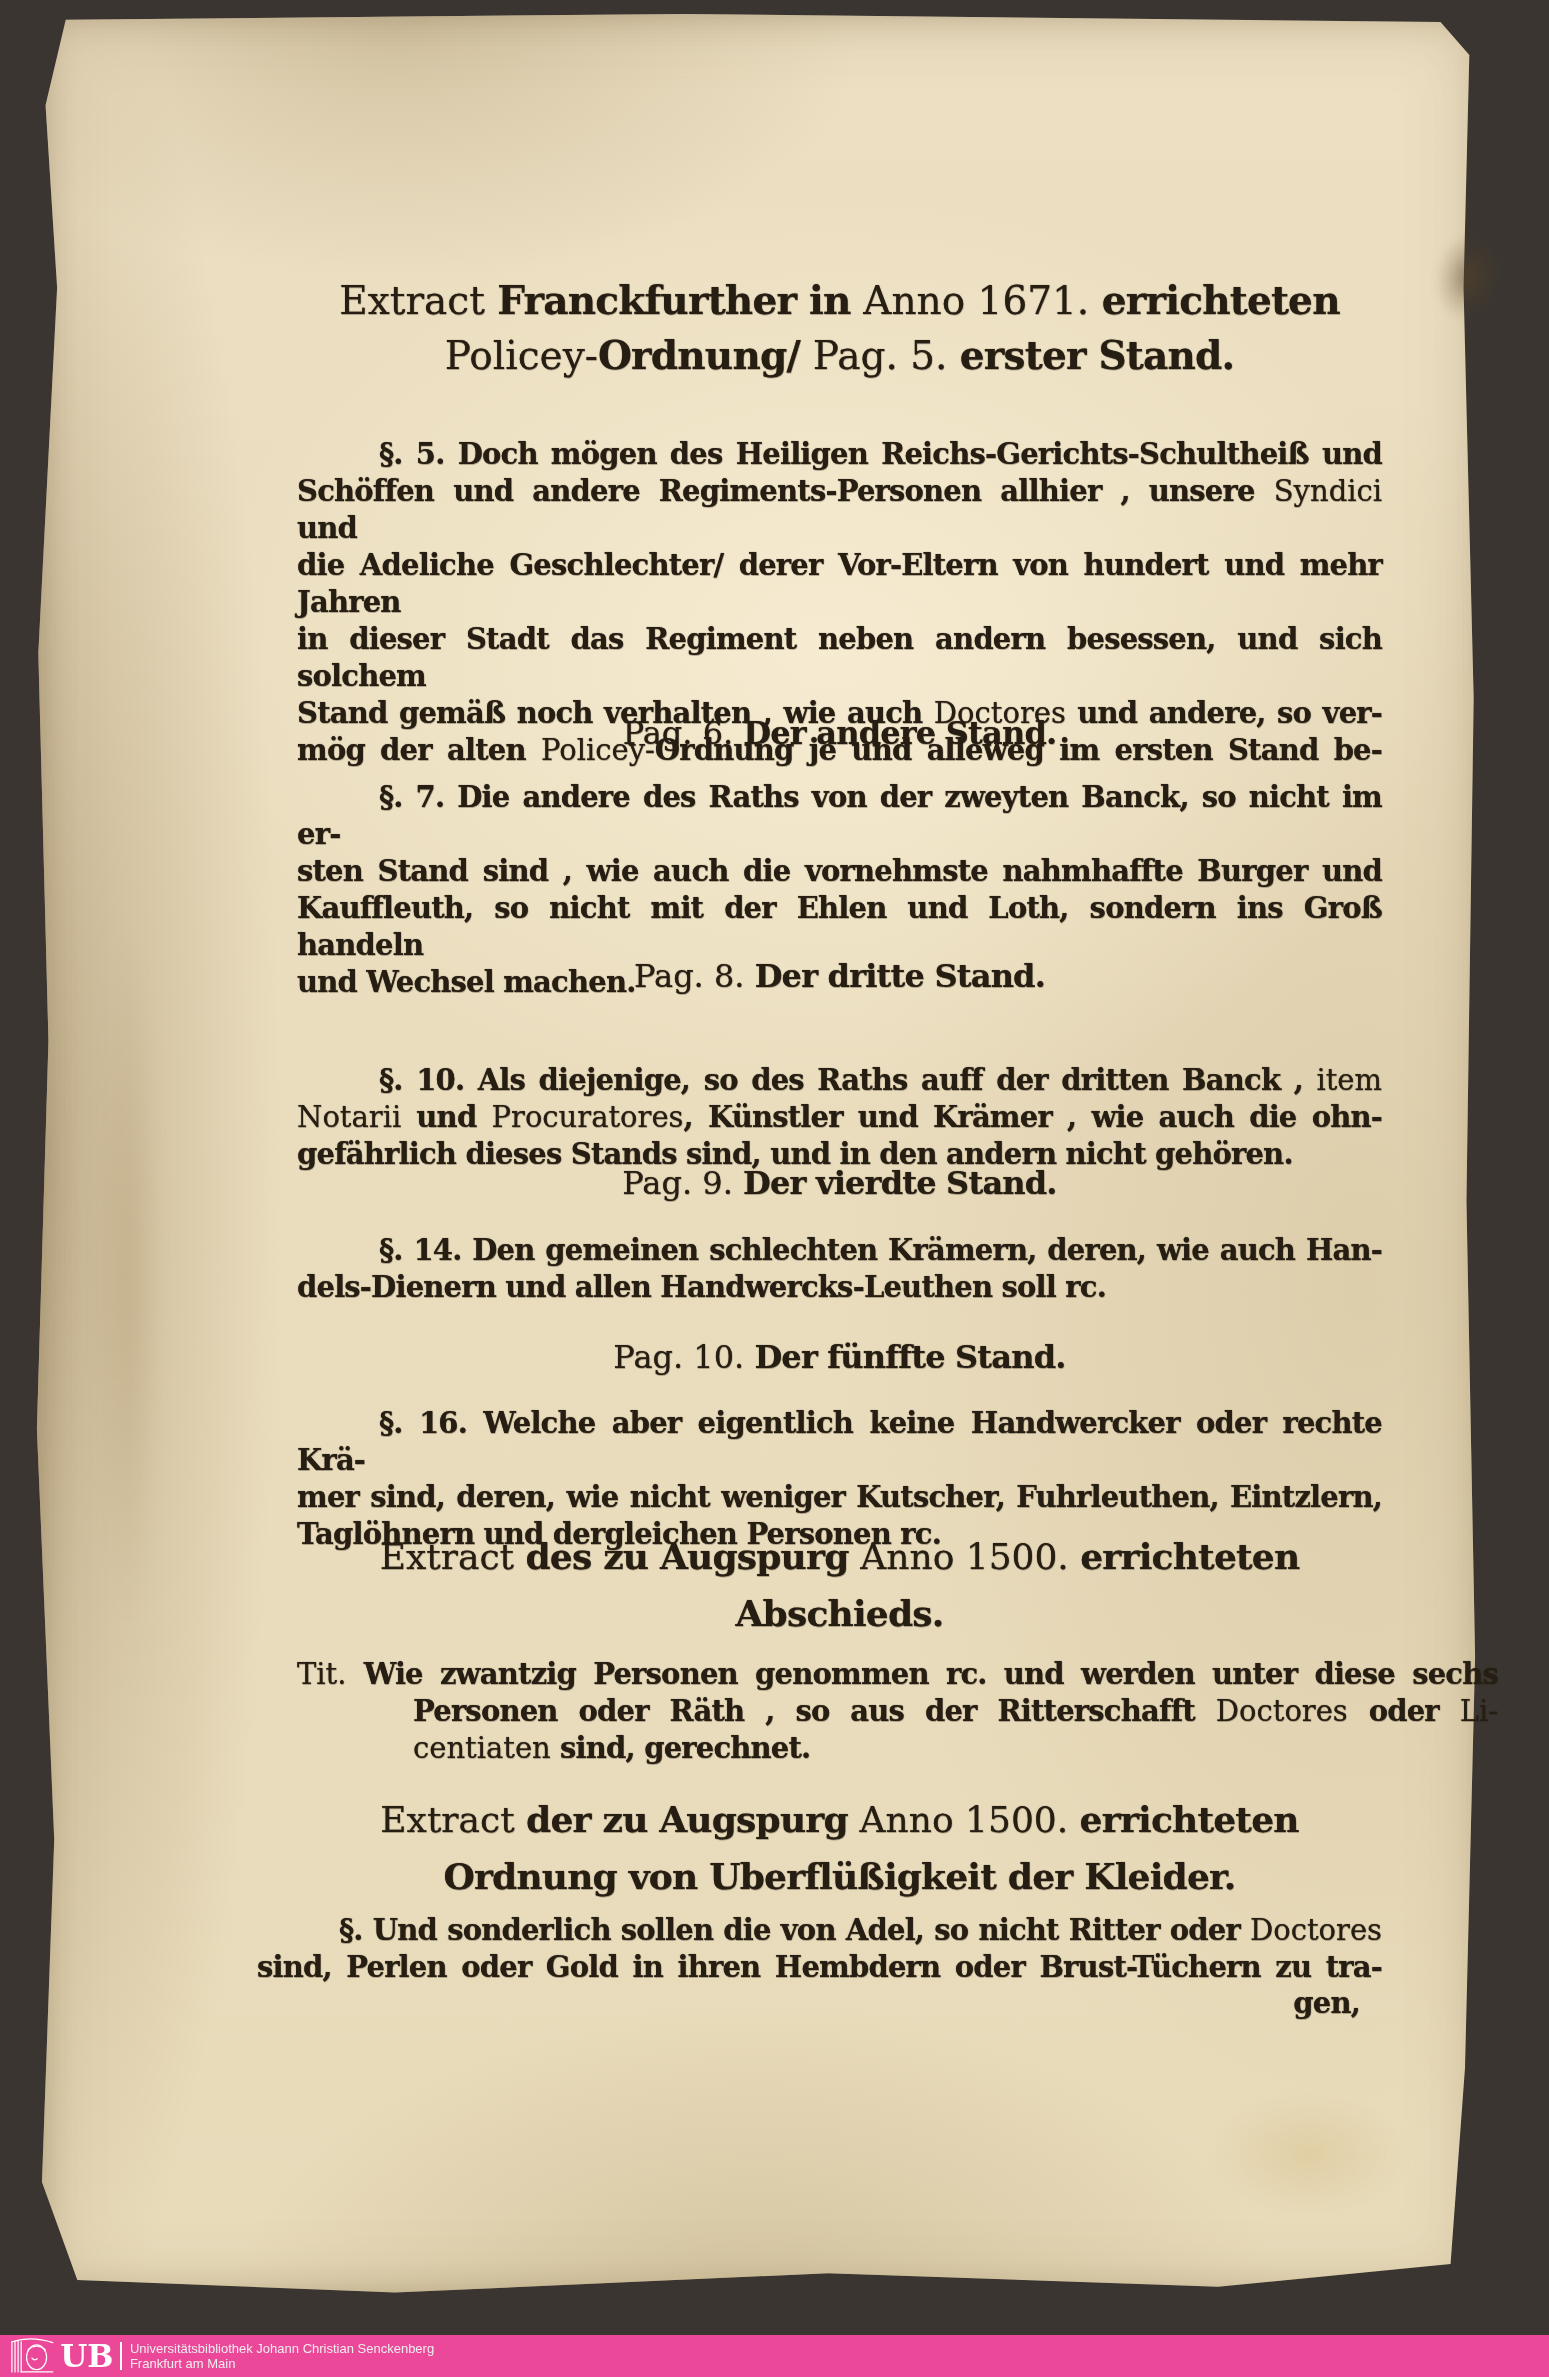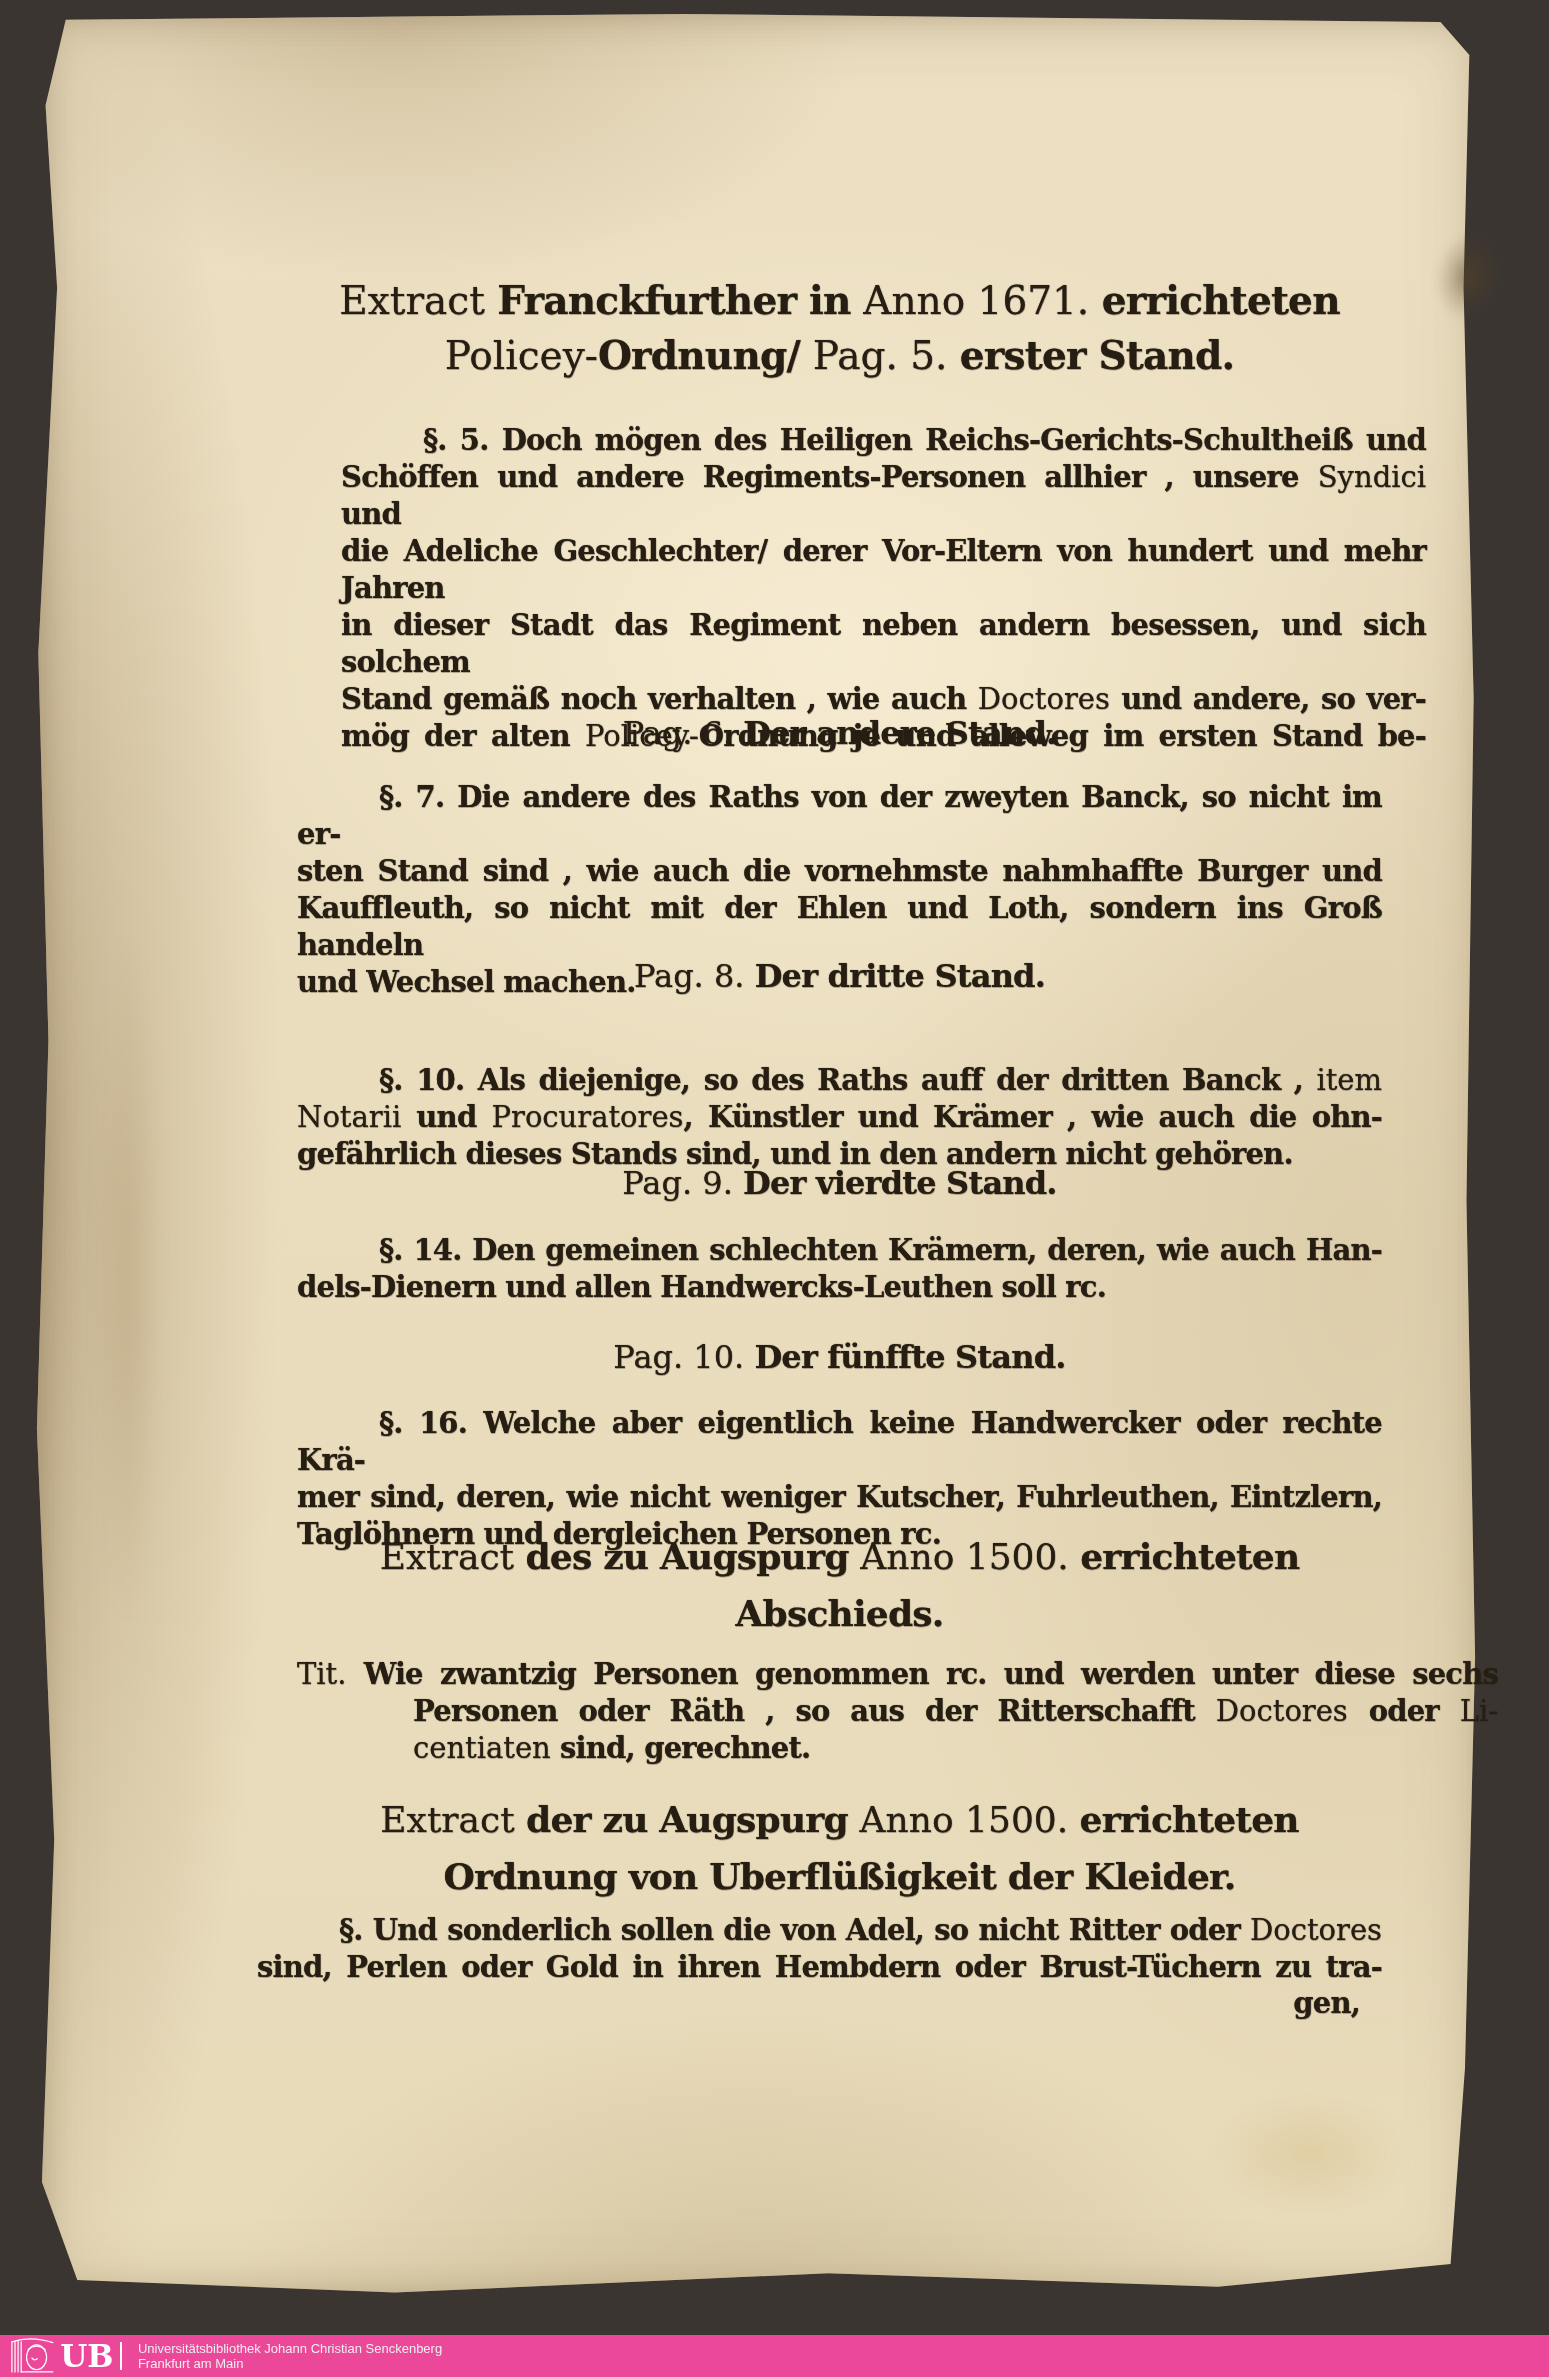--- a/index.html
+++ b/index.html
@@ -68,21 +68,21 @@
   .title .line,.title2 .line,.heading .line{text-align:center;text-align-last:center;}
   .title2{font-size:36px;line-height:56px;}
   .heading{font-size:32px;line-height:46px;}
   .para,.hang,.catchword{font-size:29px;line-height:37px;}
   .para .line:first-child{text-indent:82px;}
   .hang{padding-left:116px;}
   .hang .line:first-child{text-indent:-116px;}
   .catchword .line{text-align:right;text-align-last:right;padding-right:22px;}
   .wide{left:-40px !important;width:1125px !important;}
   .doc-block:nth-child(1){top:273px;}
-  .doc-block:nth-child(2){top:422px;margin-left:44px;}
+  .doc-block:nth-child(2){top:436px;}
   .doc-block:nth-child(3){top:710px;}
   .doc-block:nth-child(4){top:779px;}
   .doc-block:nth-child(5){top:953px;}
   .doc-block:nth-child(6){top:1026px;margin-top:36px;}
   .doc-block:nth-child(7){top:1160px;}
   .doc-block:nth-child(8){top:1232px;}
   .doc-block:nth-child(9){top:1334px;}
   .doc-block:nth-child(10){top:1405px;}
   .doc-block:nth-child(11){top:1528px;}
   .doc-block:nth-child(12){top:1656px;}
@@ -95,21 +95,21 @@
     background:#ec4899;z-index:6;
     display:flex;align-items:center;padding-left:7.7px;box-sizing:border-box;
   }
   .ub-logo{display:flex;align-items:center;height:37px;}
   .ub-text{
     font-family:"DejaVu Serif",serif;font-weight:bold;font-size:31px;
     color:#ffffff;line-height:37px;margin-left:1.5px;
   }
   .ub-bar{width:2.3px;height:28px;background:#ffffff;margin-left:6.2px;}
   .footer-text{
-    margin-left:16px;color:#eeeeee;
+    margin-left:8px;color:#eeeeee;
     font-family:"Liberation Sans",sans-serif;font-size:13px;line-height:15.5px;
   }
 </style>
 </head>
 <body>
 
 <div class="under-pages"></div>
 <div class="paper"></div>
 <div class="stain blot"></div>
 <div class="stain foxing1"></div>

